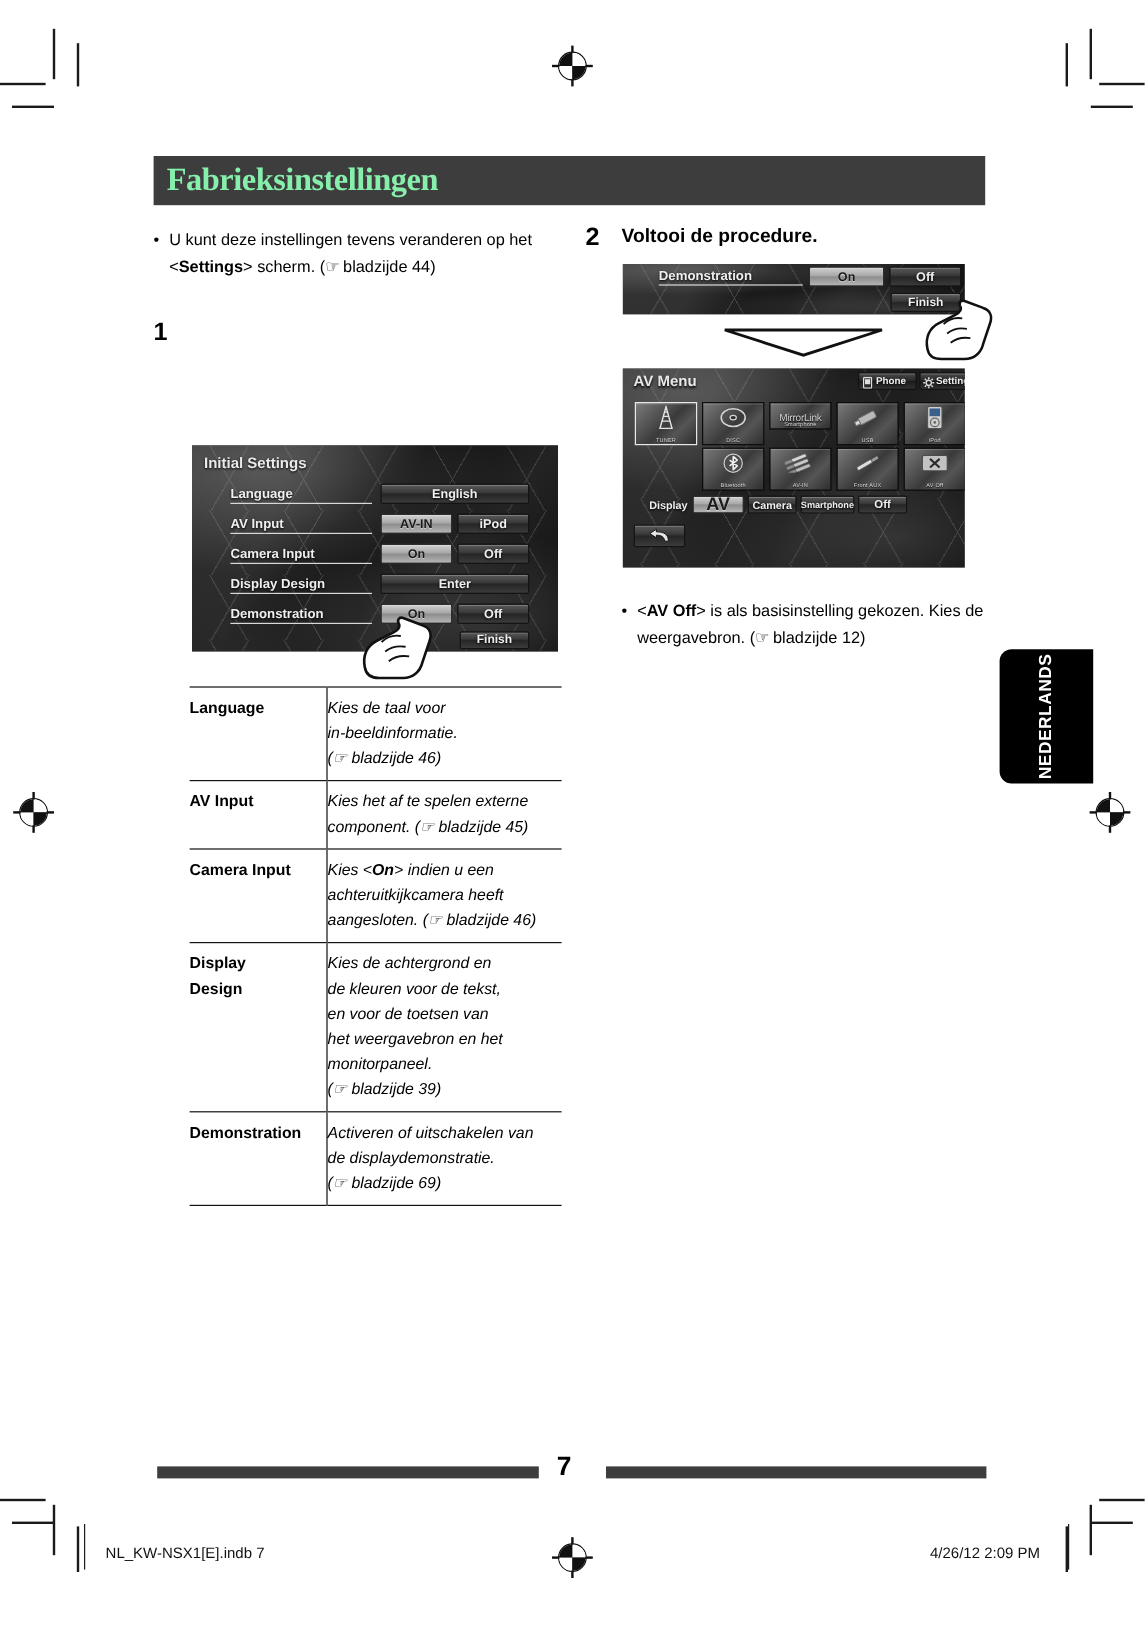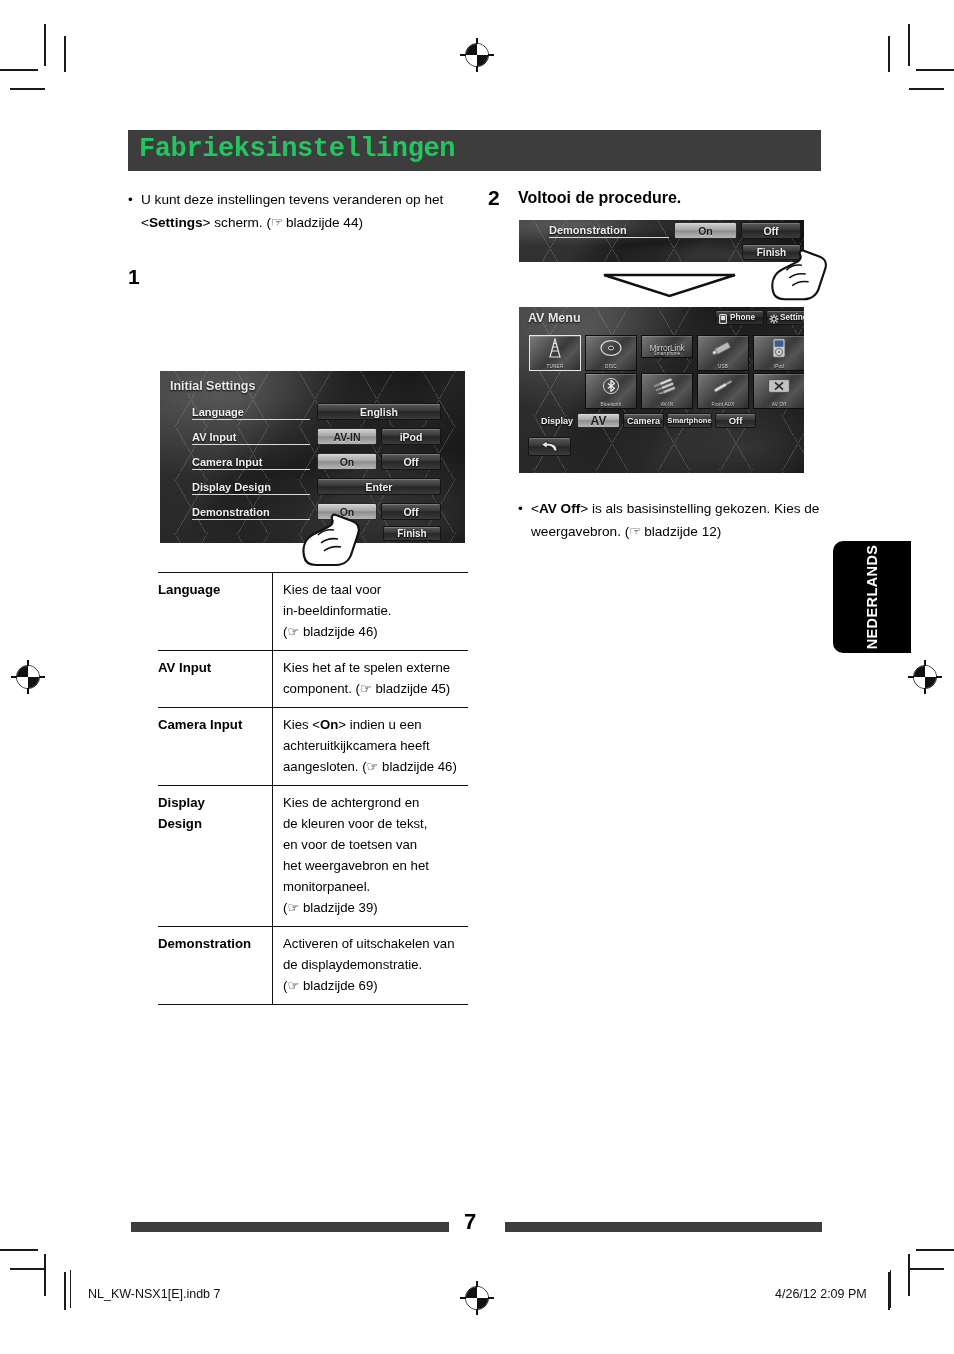--- a/index.html
+++ b/index.html
@@ -20,21 +20,21 @@
   .regmark .hl{position:absolute;left:0;top:16px;width:34px;height:1.5px;background:#111;}
   .regmark .vl{position:absolute;top:0;left:16px;width:1.5px;height:34px;background:#111;}
 
   
   #page{position:absolute;left:0;top:0;width:954px;height:1354px;}
 
   
   .titlebar{position:absolute;left:128px;top:130px;width:693px;height:41px;
             background:#3d3d3d;}
   .titlebar .t{position:absolute;left:11px;top:4px;font-size:27px;font-weight:bold;
-            color:#22c55e;letter-spacing:-0.4px;font-family:Liberation Mono, monospace;}
+            color:#86efac;letter-spacing:-0.4px;font-family:Liberation Serif, serif;}
 
   
   .col-left{position:absolute;left:128px;top:186px;width:342px;}
   .col-right{position:absolute;left:488px;top:186px;width:335px;}
 
   .ptext{font-size:13.6px;line-height:23px;color:#111;}
   .bullet-row{display:flex;margin-top:2px;}
   .bullet-row .bl{width:13px;flex:0 0 13px;font-size:13.6px;line-height:23px;}
   .bullet-row .bt{flex:1;font-size:13.6px;line-height:23px;}
   b{font-weight:bold;}
@@ -85,21 +85,21 @@
   .tile .ic{position:absolute;left:0;right:0;top:3px;height:18px;
      display:flex;align-items:center;justify-content:center;}
 
   
   .hand{position:absolute;}
 
   
   .tbl{position:absolute;left:158px;top:572px;width:310px;border-collapse:collapse;}
   .tbl td{vertical-align:top;padding:6px 0 8px 0;font-size:13.2px;line-height:21px;}
   .tbl td.k{width:106px;padding-right:8px;font-weight:bold;}
-  .tbl td.v{padding-left:10px;border-left:1.4px solid #111;}
+  .tbl td.v{border-left:1.4px solid #111;font-style:italic;}
   .tbl tr{border-bottom:1.4px solid #111;}
   .tbl tr.first{border-top:1.4px solid #111;}
 
   
   .sidetab{position:absolute;left:833px;top:541px;width:78px;height:112px;
      background:#000;border-radius:10px 0 0 10px;}
   .sidetab span{position:absolute;left:50%;top:50%;
      transform:translate(-50%,-50%) rotate(-90deg);white-space:nowrap;
      color:#fff;font-size:14.5px;font-weight:bold;letter-spacing:.4px;}
 
@@ -469,21 +469,21 @@
           <line x1="7" y1="3.4" x2="15" y2="10.6" stroke="#2a2a2a" stroke-width="1.7"></line>
           <line x1="15" y1="3.4" x2="7" y2="10.6" stroke="#2a2a2a" stroke-width="1.7"></line>
         </svg>
       </div>
       <div class="tl">AV Off</div>
     </div>
 
     <div class="lbl" style="left:22px;top:109px;font-size:9px;">
       <span>Display</span>
     </div>
-    <div class="btn sel" style="left:58px;top:106px;width:43px;height:15px;font-size:12px;">
+    <div class="btn sel" style="left:58px;top:106px;width:43px;height:15px;font-size:15px;">
       <span>AV</span>
     </div>
     <div class="btn" style="left:104px;top:106px;width:41px;height:15px;font-size:9px;">
       <span>Camera</span>
     </div>
     <div class="btn" style="left:148px;top:106px;width:45px;height:15px;font-size:7.6px;">
       <span>Smartphone</span>
     </div>
     <div class="btn" style="left:196px;top:106px;width:41px;height:15px;font-size:9.5px;">
       <span>Off</span>

